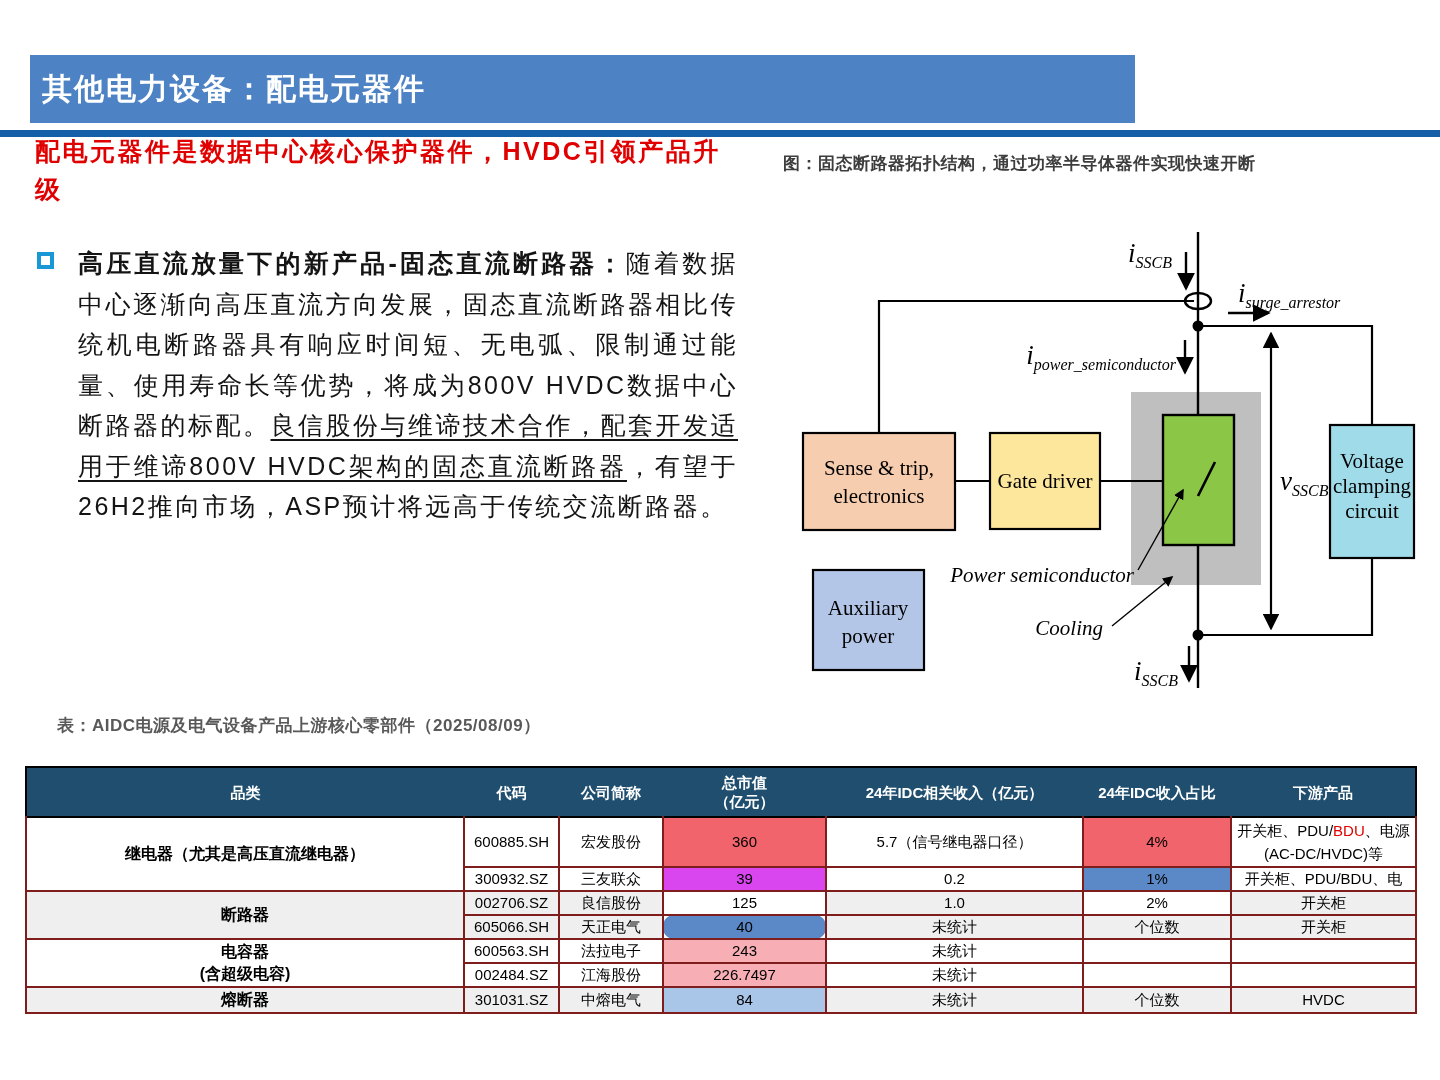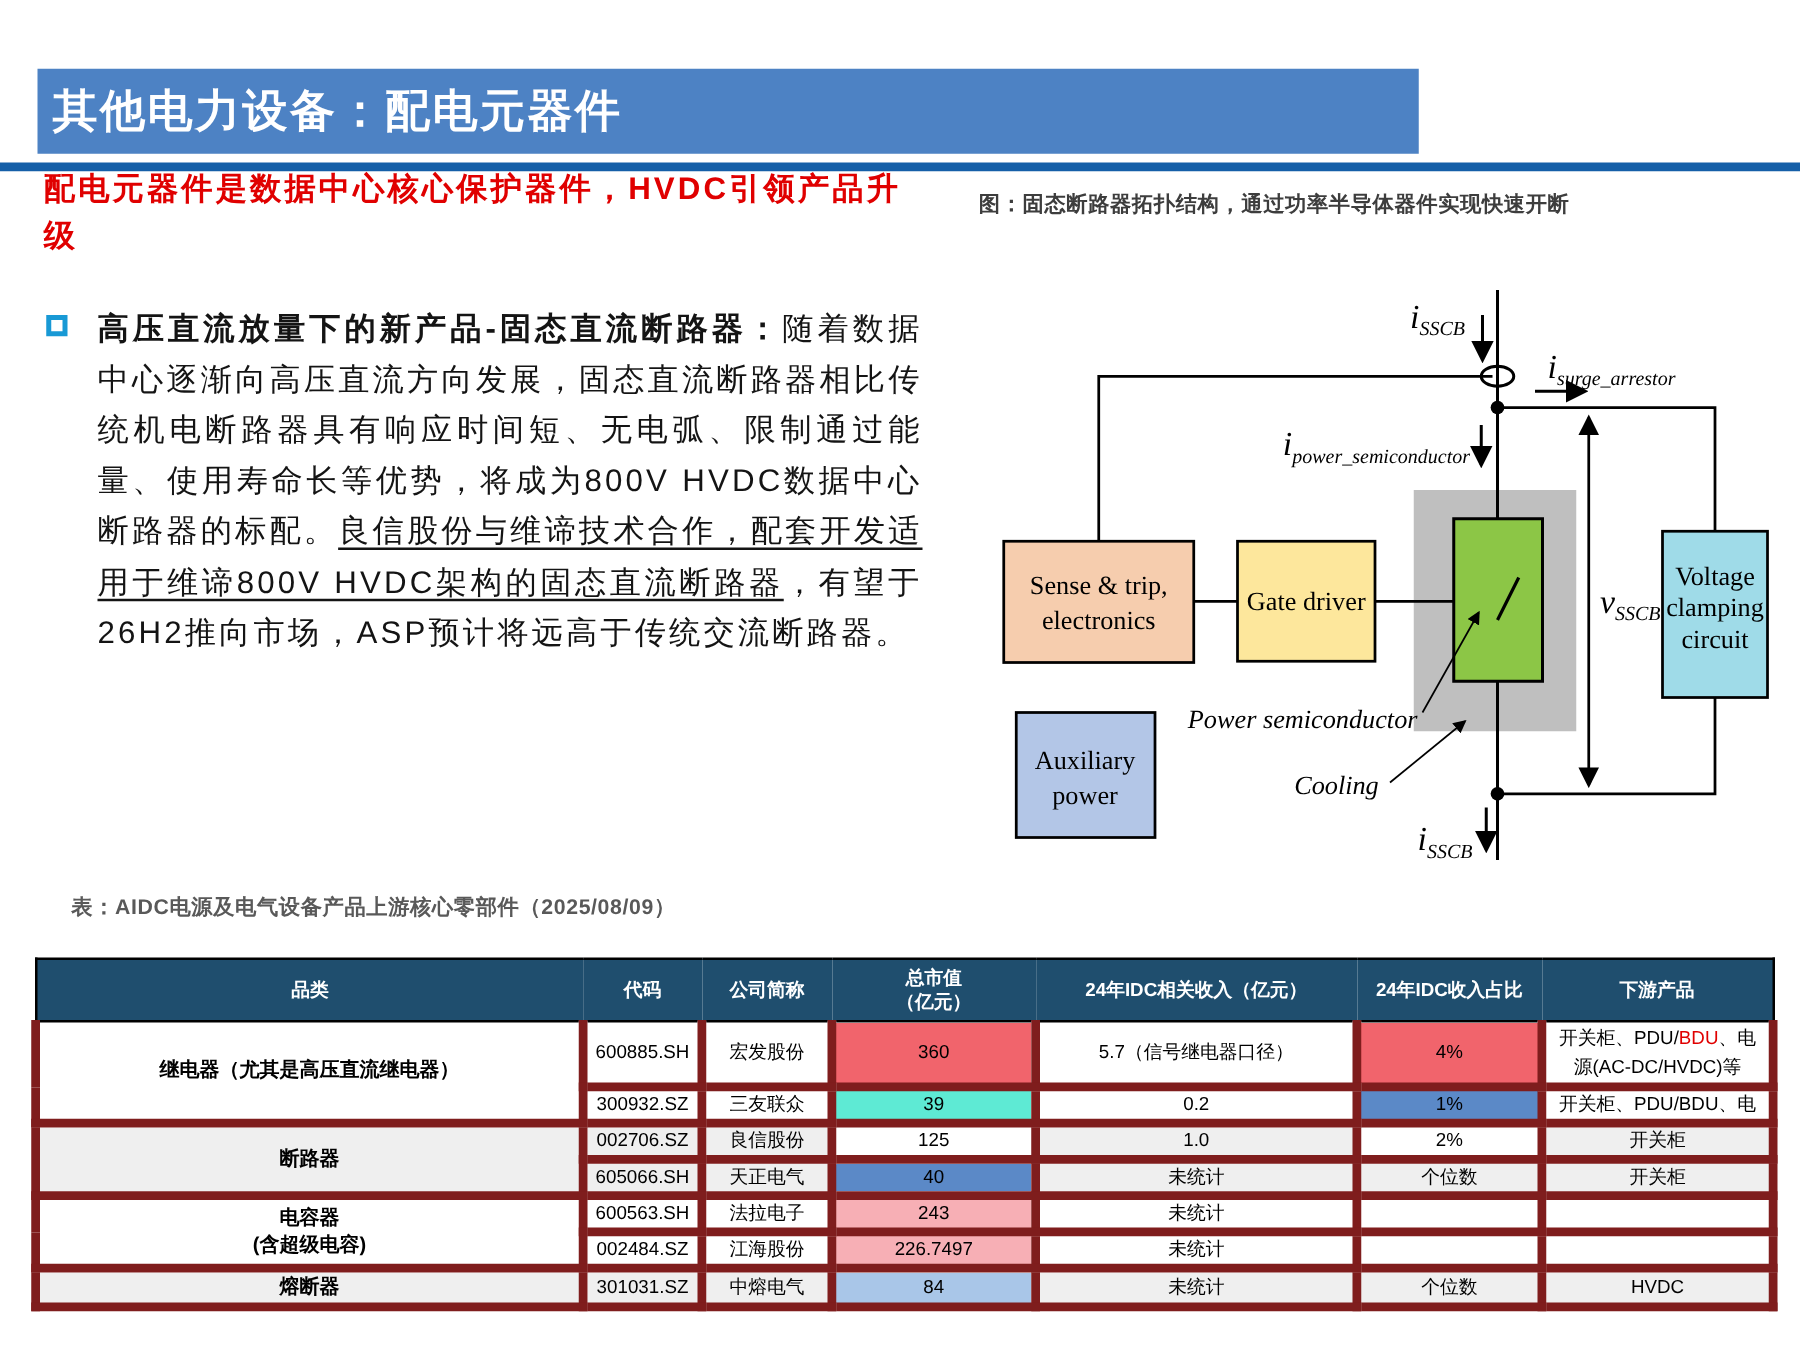--- a/index.html
+++ b/index.html
@@ -4,21 +4,21 @@
 <style>
   * { margin:0; padding:0; box-sizing:border-box; }
   html,body { background:#888; }
   .page {
     position:relative; width:1440px; height:1080px; background:#ffffff;
     font-family:"Liberation Sans", sans-serif; overflow:hidden; margin:0 auto;
   }
   
   .title-box { position:absolute; left:30px; top:55px; width:1105px; height:68px;
     background:#4D82C4; display:flex; align-items:center; padding-left:12px; }
-  .title-box h1 { color:#fff; font-size:36px; font-weight:bold; letter-spacing:2px; }
+  .title-box h1 { color:#fff; font-size:30px; font-weight:bold; letter-spacing:2px; }
   .brand { position:absolute; left:1168px; top:66px; display:flex; align-items:center; }
   .brand-icon { width:50px; height:50px; }
   .brand-text { margin-left:10px; }
   .brand-name { font-size:30px; font-weight:bold; color:#17365D; letter-spacing:4px; line-height:30px; }
   .brand-sub { font-size:11px; font-weight:bold; color:#17365D; letter-spacing:0.6px; margin-top:3px; }
   .sep-line { position:absolute; left:0; top:130px; width:1440px; height:7px; background:#155FA8; }
   
   .red-heading { position:absolute; left:35px; top:132px; width:712px;
     color:#E00000; font-size:25px; font-weight:bold; line-height:38px; letter-spacing:2.5px; }
   .bullet-sq { position:absolute; left:37px; top:252px; width:17px; height:17px;
@@ -36,21 +36,21 @@
   .lbl-sub { font-size:16px; font-style:italic; }
   .box-label { font-size:21px; }
   .ital-label { font-size:21px; font-style:italic; }
   
   .tbl-caption { position:absolute; left:57px; top:714px; font-size:17px; font-weight:bold;
     color:#595959; letter-spacing:0.5px; }
   .aidc { position:absolute; left:25px; top:766px; width:1390px;
     border-collapse:collapse; table-layout:fixed; font-size:15px; color:#000; }
   .aidc th { background:#1F4E6E; color:#fff; font-weight:bold; font-size:15px;
     height:50px; border:none; padding:2px 4px; line-height:19px; }
-  .aidc td { border:7px solid #7f1d1d; text-align:center; padding:1px 4px; height:23px;
+  .aidc td { border:2px solid #7f1d1d; text-align:center; padding:1px 4px; height:23px;
     white-space:nowrap; overflow:hidden; line-height:20px; }
   .aidc { border:2px solid #000; }
   .aidc tr.group-start td { border-top:2.5px solid #000; }
   .aidc td.cat { font-weight:bold; font-size:16px; line-height:22px; }
   .aidc tr.gray td { background:#EFEFEF; }
   .aidc .red-txt { color:#E00000; }
   .aidc td.wraps { white-space:normal; line-height:23px; }
   
   .footer-bar { position:absolute; left:0; top:1048px; width:1440px; height:32px;
     background:#F7941E; display:flex; align-items:center; }
@@ -167,21 +167,21 @@
           <td>600885.SH</td>
           <td>宏发股份</td>
           <td style="background: rgb(241, 100, 108);">360</td>
           <td>5.7（信号继电器口径）</td>
           <td style="background: rgb(241, 100, 108);">4%</td>
           <td class="wraps"><span>开关柜、PDU/</span><span class="red-txt">BDU</span><span>、电源(AC-DC/HVDC)等</span></td>
         </tr>
         <tr class="">
           <td>300932.SZ</td>
           <td>三友联众</td>
-          <td style="background: #5eead4;">39</td>
+          <td style="background: #d946ef;">39</td>
           <td>0.2</td>
           <td style="background: rgb(91, 137, 199);">1%</td>
           <td>开关柜、PDU/BDU、电</td>
         </tr>
         <tr class="gray group-start">
           <td class="cat" rowspan="2">断路器</td>
           <td>002706.SZ</td>
           <td>良信股份</td>
           <td style="background: rgb(255, 255, 255);">125</td>
           <td>1.0</td>

